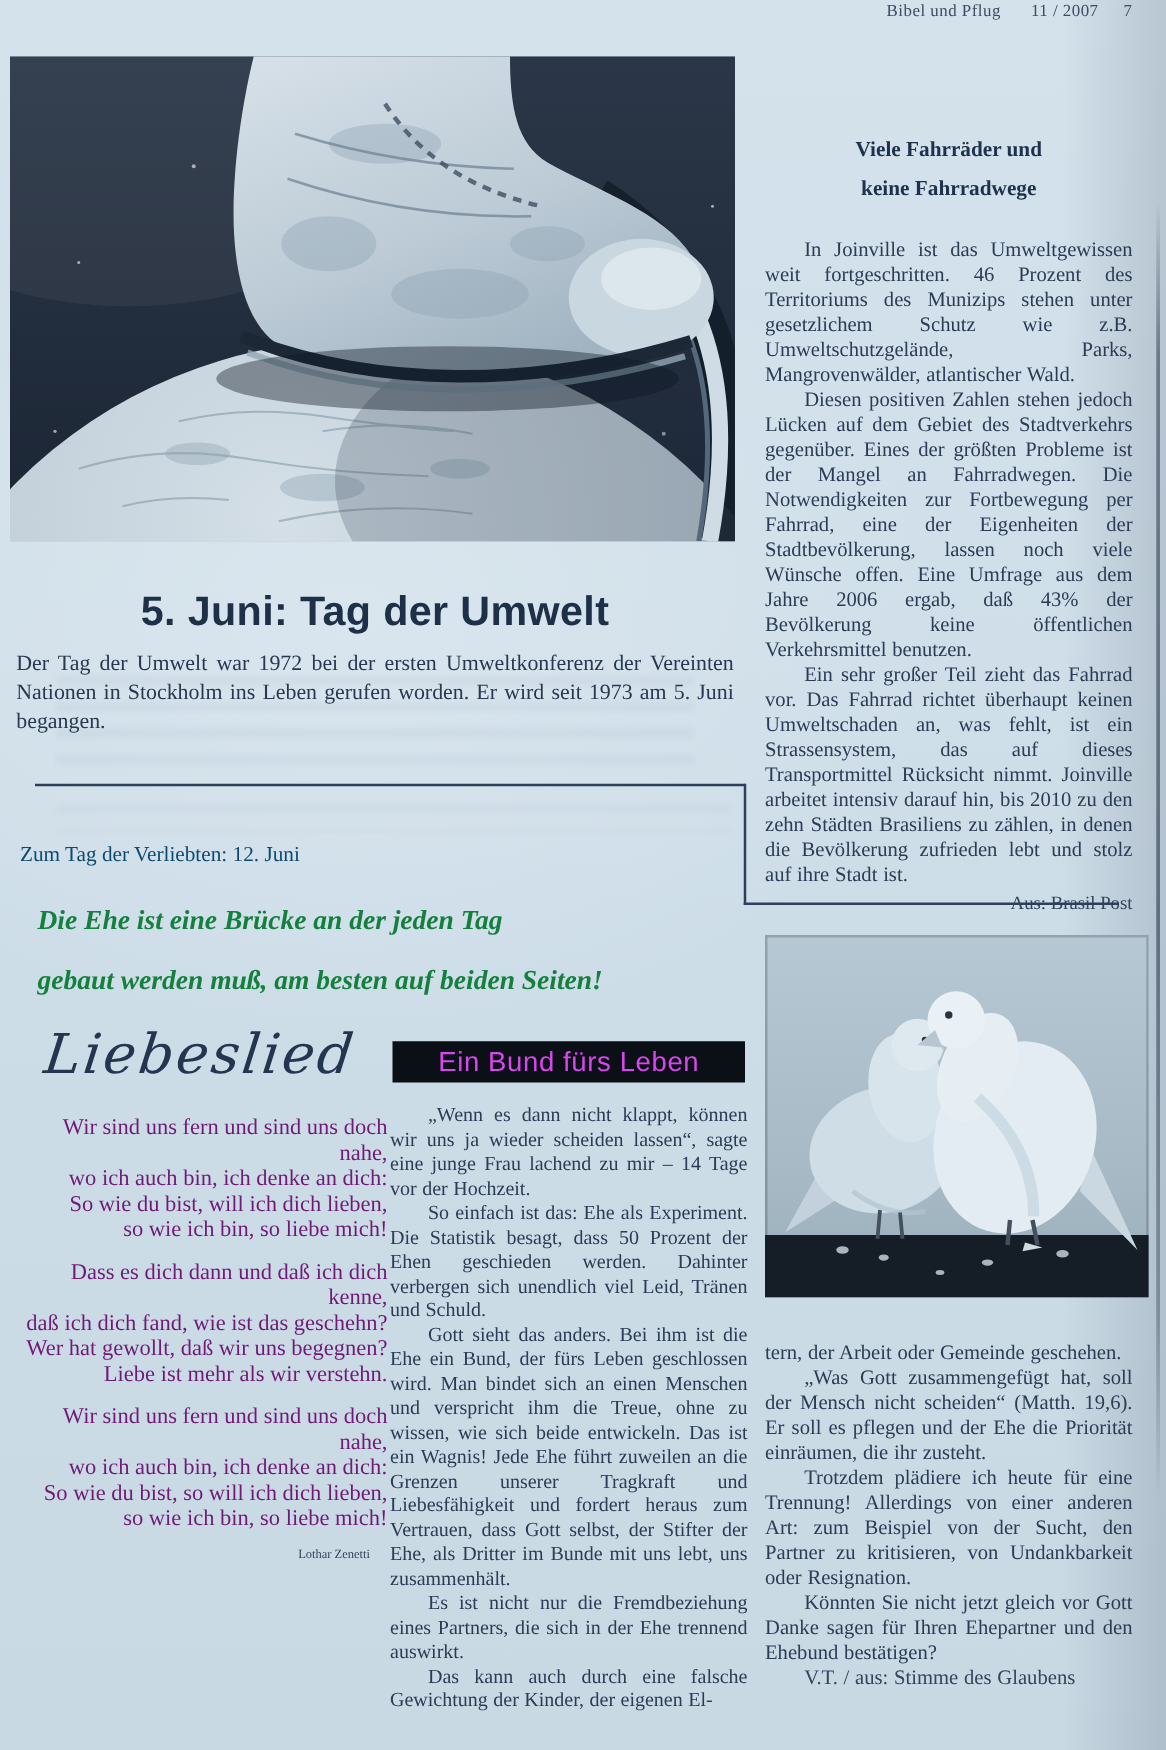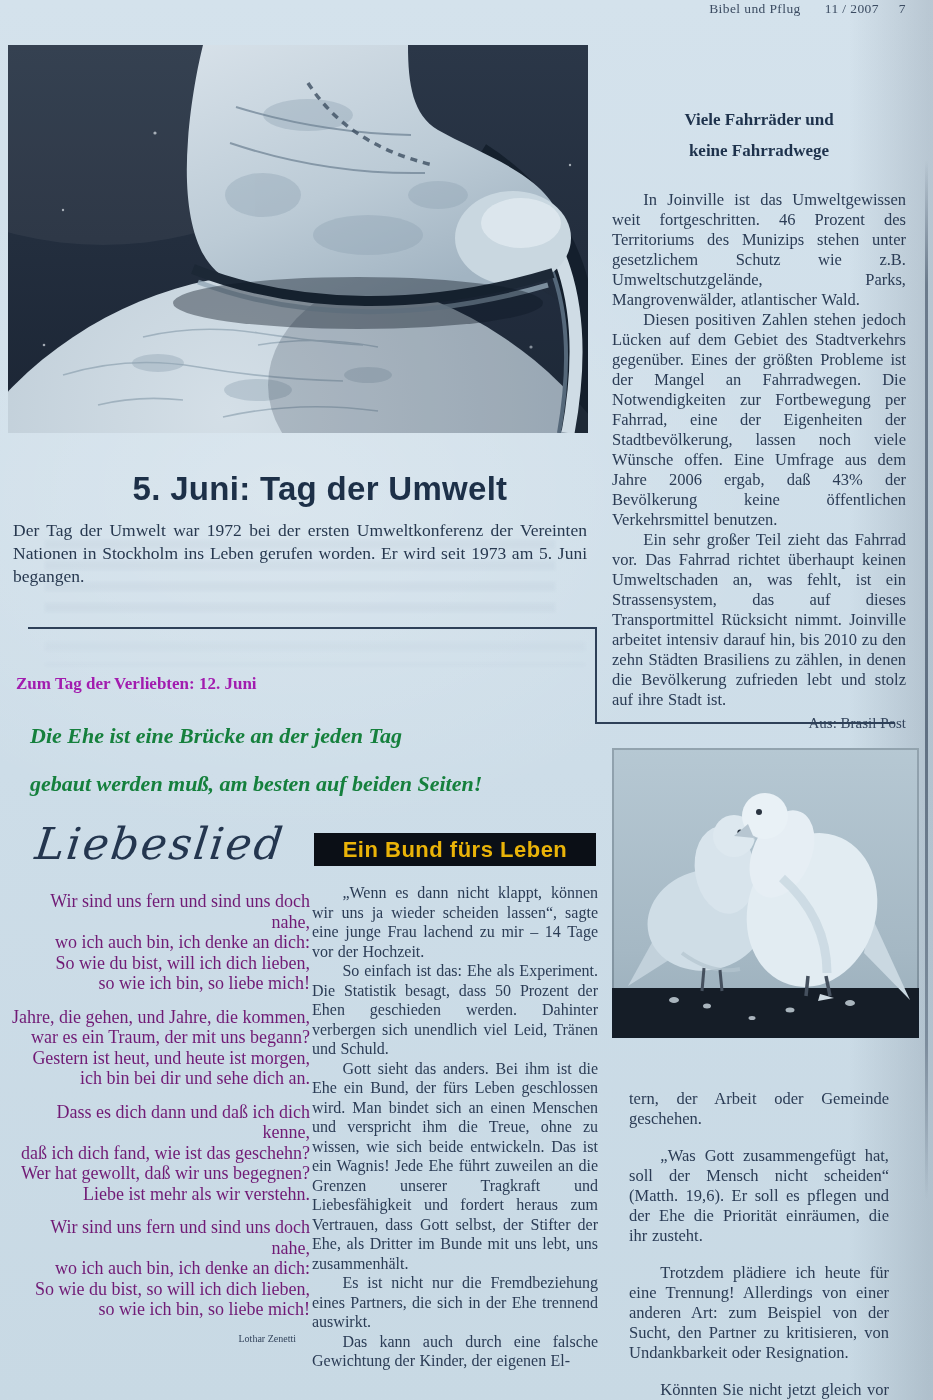--- a/index.html
+++ b/index.html
@@ -24,62 +24,62 @@
   .page-header .issue{margin-left:24px;}
   .page-header .pageno{margin-left:20px;}
 
   
   .photo1{left:8px;top:45px;}
   .photo2{left:612px;top:748px;}
 
   
   .umwelt-h{left:0;top:448px;width:600px;text-align:center;
     font-family:"Liberation Sans",sans-serif;font-weight:bold;font-size:33px;
-    color:#1d3048;letter-spacing:.3px;padding-left:20px;}
+    color:#1d3048;letter-spacing:.3px;}
   .umwelt-p{left:13px;top:501px;width:574px;font-size:17.5px;line-height:23px;
     text-align:justify;color:#27384f;}
 
   
   .fahrrad{left:612px;top:104px;width:294px;}
   .fahrrad h2{margin:0 0 24px;font-weight:bold;font-size:17px;line-height:31px;
     text-align:center;white-space:pre-line;color:#1e324c;}
   .colp{margin:0;font-size:16.5px;line-height:20px;text-align:justify;
     text-indent:1.9em;word-spacing:.5px;color:#2b3c55;}
   .attr{ text-align:right;font-size:15px;margin-top:5px;color:#33445c;}
 
   
   .rule{background:#2e4058;}
   .ruleA{left:28px;top:627px;width:568px;height:2px;}
   .ruleV{left:595px;top:627px;width:2px;height:97px;}
   .ruleB{left:595px;top:722px;width:300px;height:2px;}
 
   
-  .kicker{left:16px;top:674px;font-weight:bold;font-size:17px;color:#a21caf;}
+  .kicker{left:16px;top:674px;font-weight:normal;font-size:17px;color:#0c4a6e;}
   .quote{left:30px;top:712px;width:545px;text-align:left;
     font-style:italic;font-weight:bold;font-size:22px;line-height:48px;
     white-space:pre-line;color:#15803d;}
 
   
   .script-title{left:20px;top:818px;width:280px;text-align:center;
     font-family:"DejaVu Serif",serif;font-style:italic;font-size:44px;
     transform:skewX(-7deg);color:#24364f;letter-spacing:2px;}
   .poem{left:10px;top:891px;width:300px;}
   .poem .stanza{margin:0 0 13px;font-size:18px;line-height:20.5px;
     white-space:pre-line;color:#701a75;text-align:right;}
   .poem .author{text-align:right;font-size:10px;padding-right:14px;color:#33445c;}
 
   
   .bund{left:312px;top:833px;width:286px;}
   .bund .bar{height:33px;margin:0 2px 17px 2px;background:#0b0f16;
-    color:#eab308;font-family:"Liberation Sans",sans-serif;font-weight:bold;
+    color:#d946ef;font-family:"Liberation Sans",sans-serif;font-weight:normal;
     font-size:22px;line-height:33px;text-align:center;letter-spacing:.5px;}
   .bund p{margin:0;font-size:16px;line-height:19.5px;text-align:justify;
     text-indent:1.9em;word-spacing:.4px;}
   .bund-cont{left:612px;top:1072px;width:294px;}
-  .bund-cont p{margin:17px;font-size:16.5px;line-height:20px;text-align:justify;
+  .bund-cont p{margin:0;font-size:16.5px;line-height:20px;text-align:justify;
     text-indent:1.9em;word-spacing:.5px;}
   .bund-cont p.noind{text-indent:0;}
   .attr2{text-align:right;font-size:13.5px;margin-top:3px;color:#33445c;}
 
   
   .edge-line{left:925px;top:160px;width:3px;height:1040px;
     background:linear-gradient(180deg, rgba(44,60,82,0) 0%, rgba(44,60,82,.55) 12%,
       rgba(44,60,82,.62) 55%, rgba(44,60,82,.4) 85%, rgba(44,60,82,0) 100%);}
   .bleed{filter:blur(1.5px);opacity:.5;pointer-events:none;
     background:repeating-linear-gradient(180deg, rgba(95,115,145,.10) 0 9px,
@@ -184,24 +184,20 @@
 <div class="abs kicker">Zum Tag der Verliebten: 12. Juni</div>
 <div class="abs quote">Die Ehe ist eine Brücke an der jeden Tag
 gebaut werden muß, am besten auf beiden Seiten!</div>
 
 <div class="abs script-title">Liebeslied</div>
 <section class="abs poem">
   <p class="stanza">Wir sind uns fern und sind uns doch nahe,
 wo ich auch bin, ich denke an dich:
 So wie du bist, will ich dich lieben,
 so wie ich bin, so liebe mich!</p>
-  <p class="stanza">Jahre, die gehen, und Jahre, die kommen,
-war es ein Traum, der mit uns begann?
-Gestern ist heut, und heute ist morgen,
-ich bin bei dir und sehe dich an.</p>
   <p class="stanza">Dass es dich dann und daß ich dich kenne,
 daß ich dich fand, wie ist das geschehn?
 Wer hat gewollt, daß wir uns begegnen?
 Liebe ist mehr als wir verstehn.</p>
   <p class="stanza">Wir sind uns fern und sind uns doch nahe,
 wo ich auch bin, ich denke an dich:
 So wie du bist, so will ich dich lieben,
 so wie ich bin, so liebe mich!</p>
   <p class="author">Lothar Zenetti</p>
 </section>

